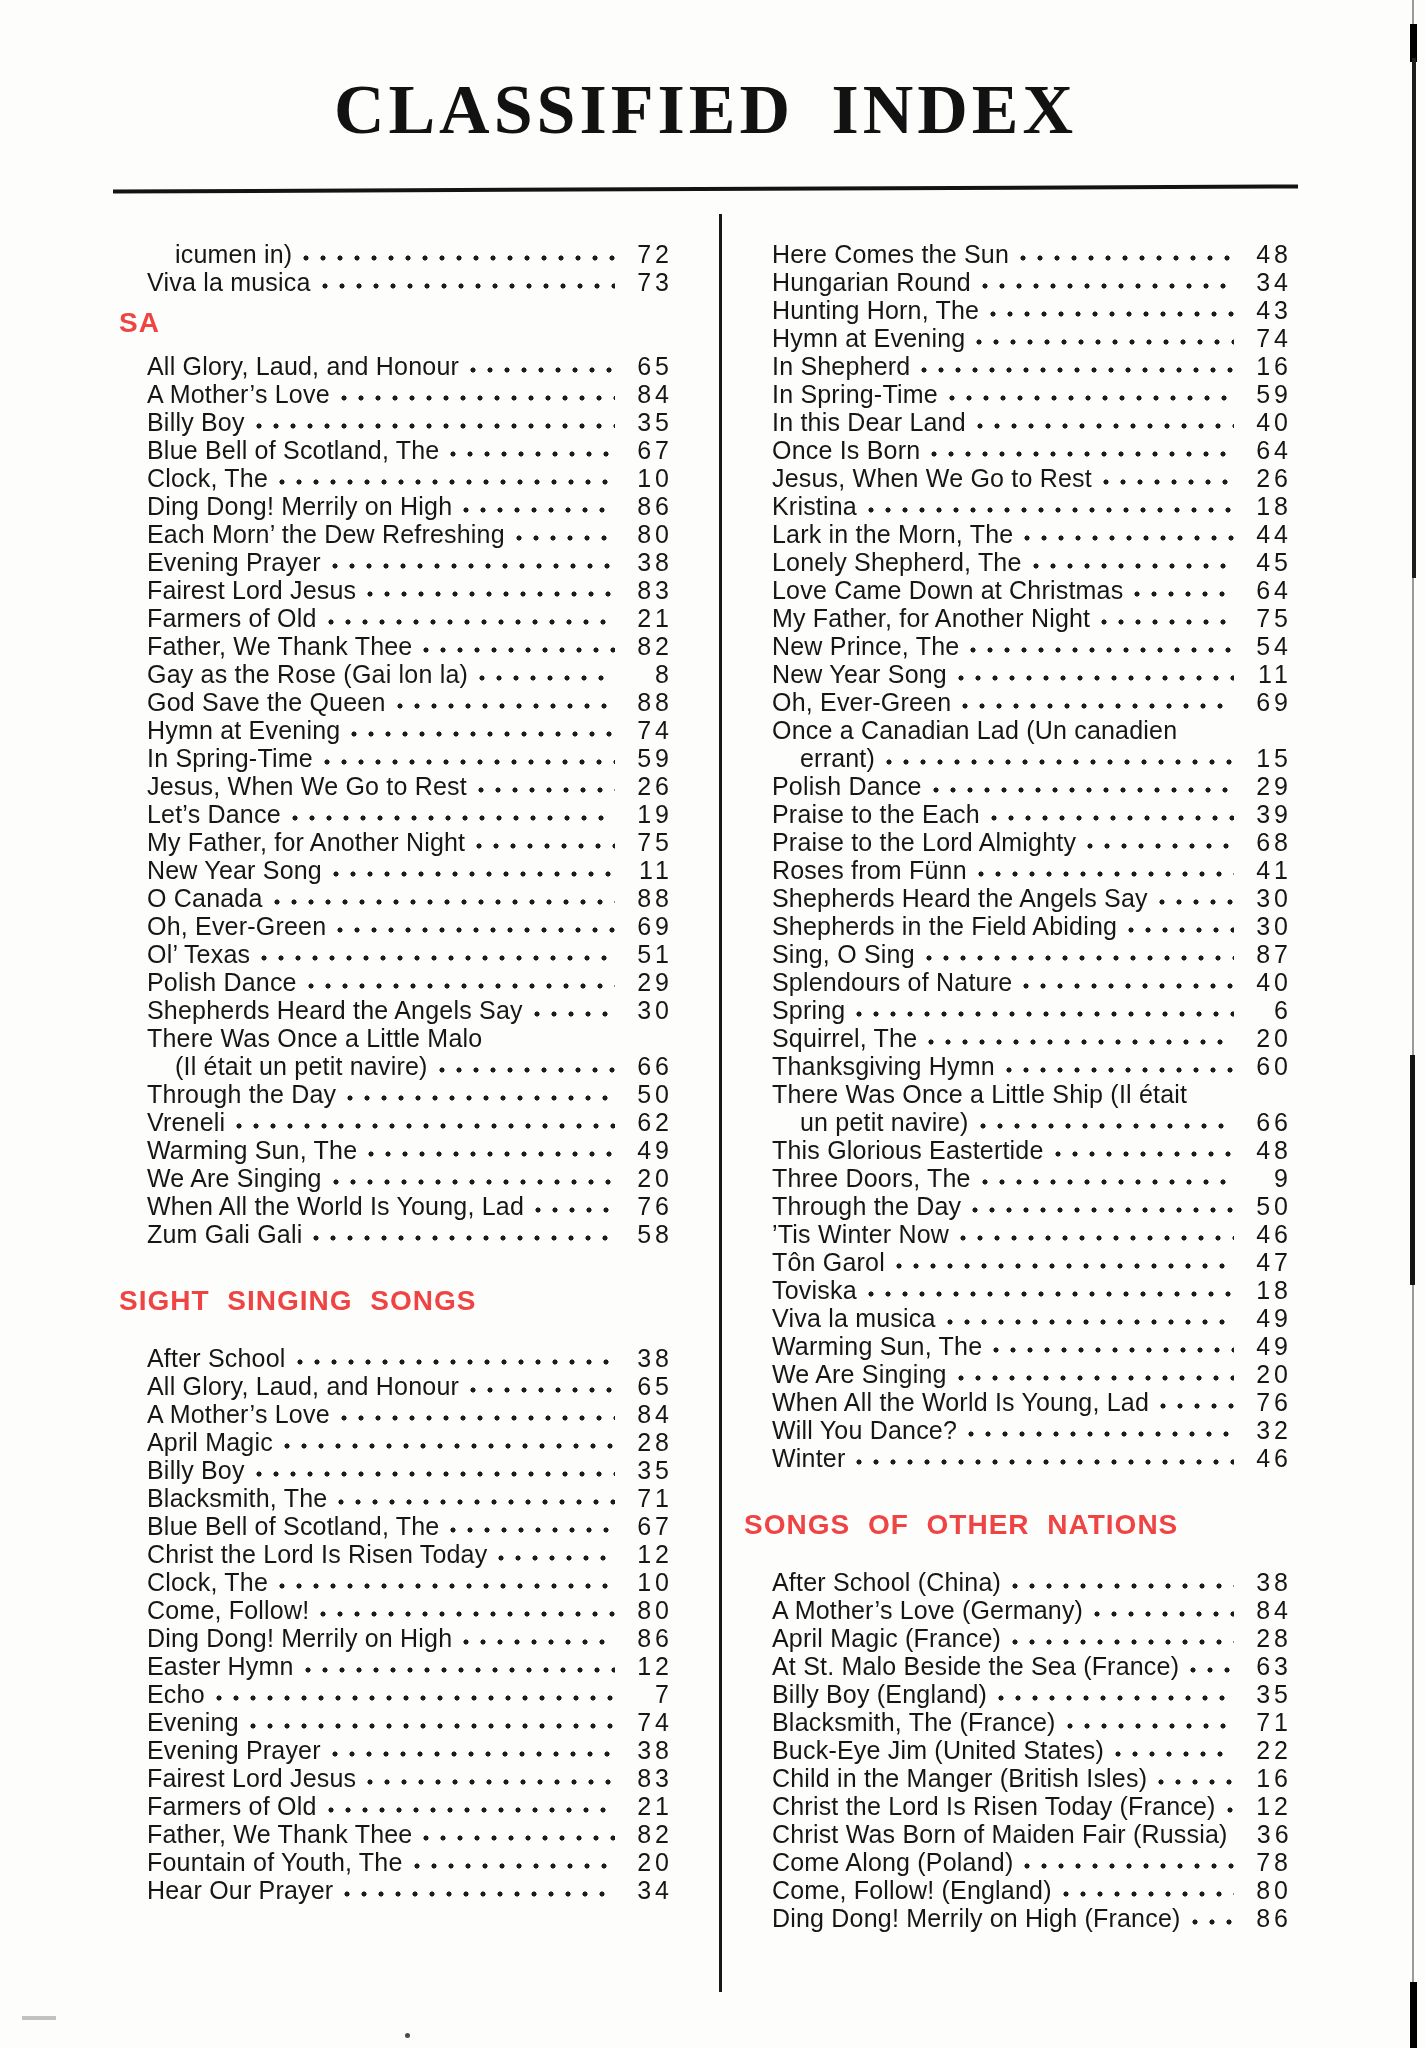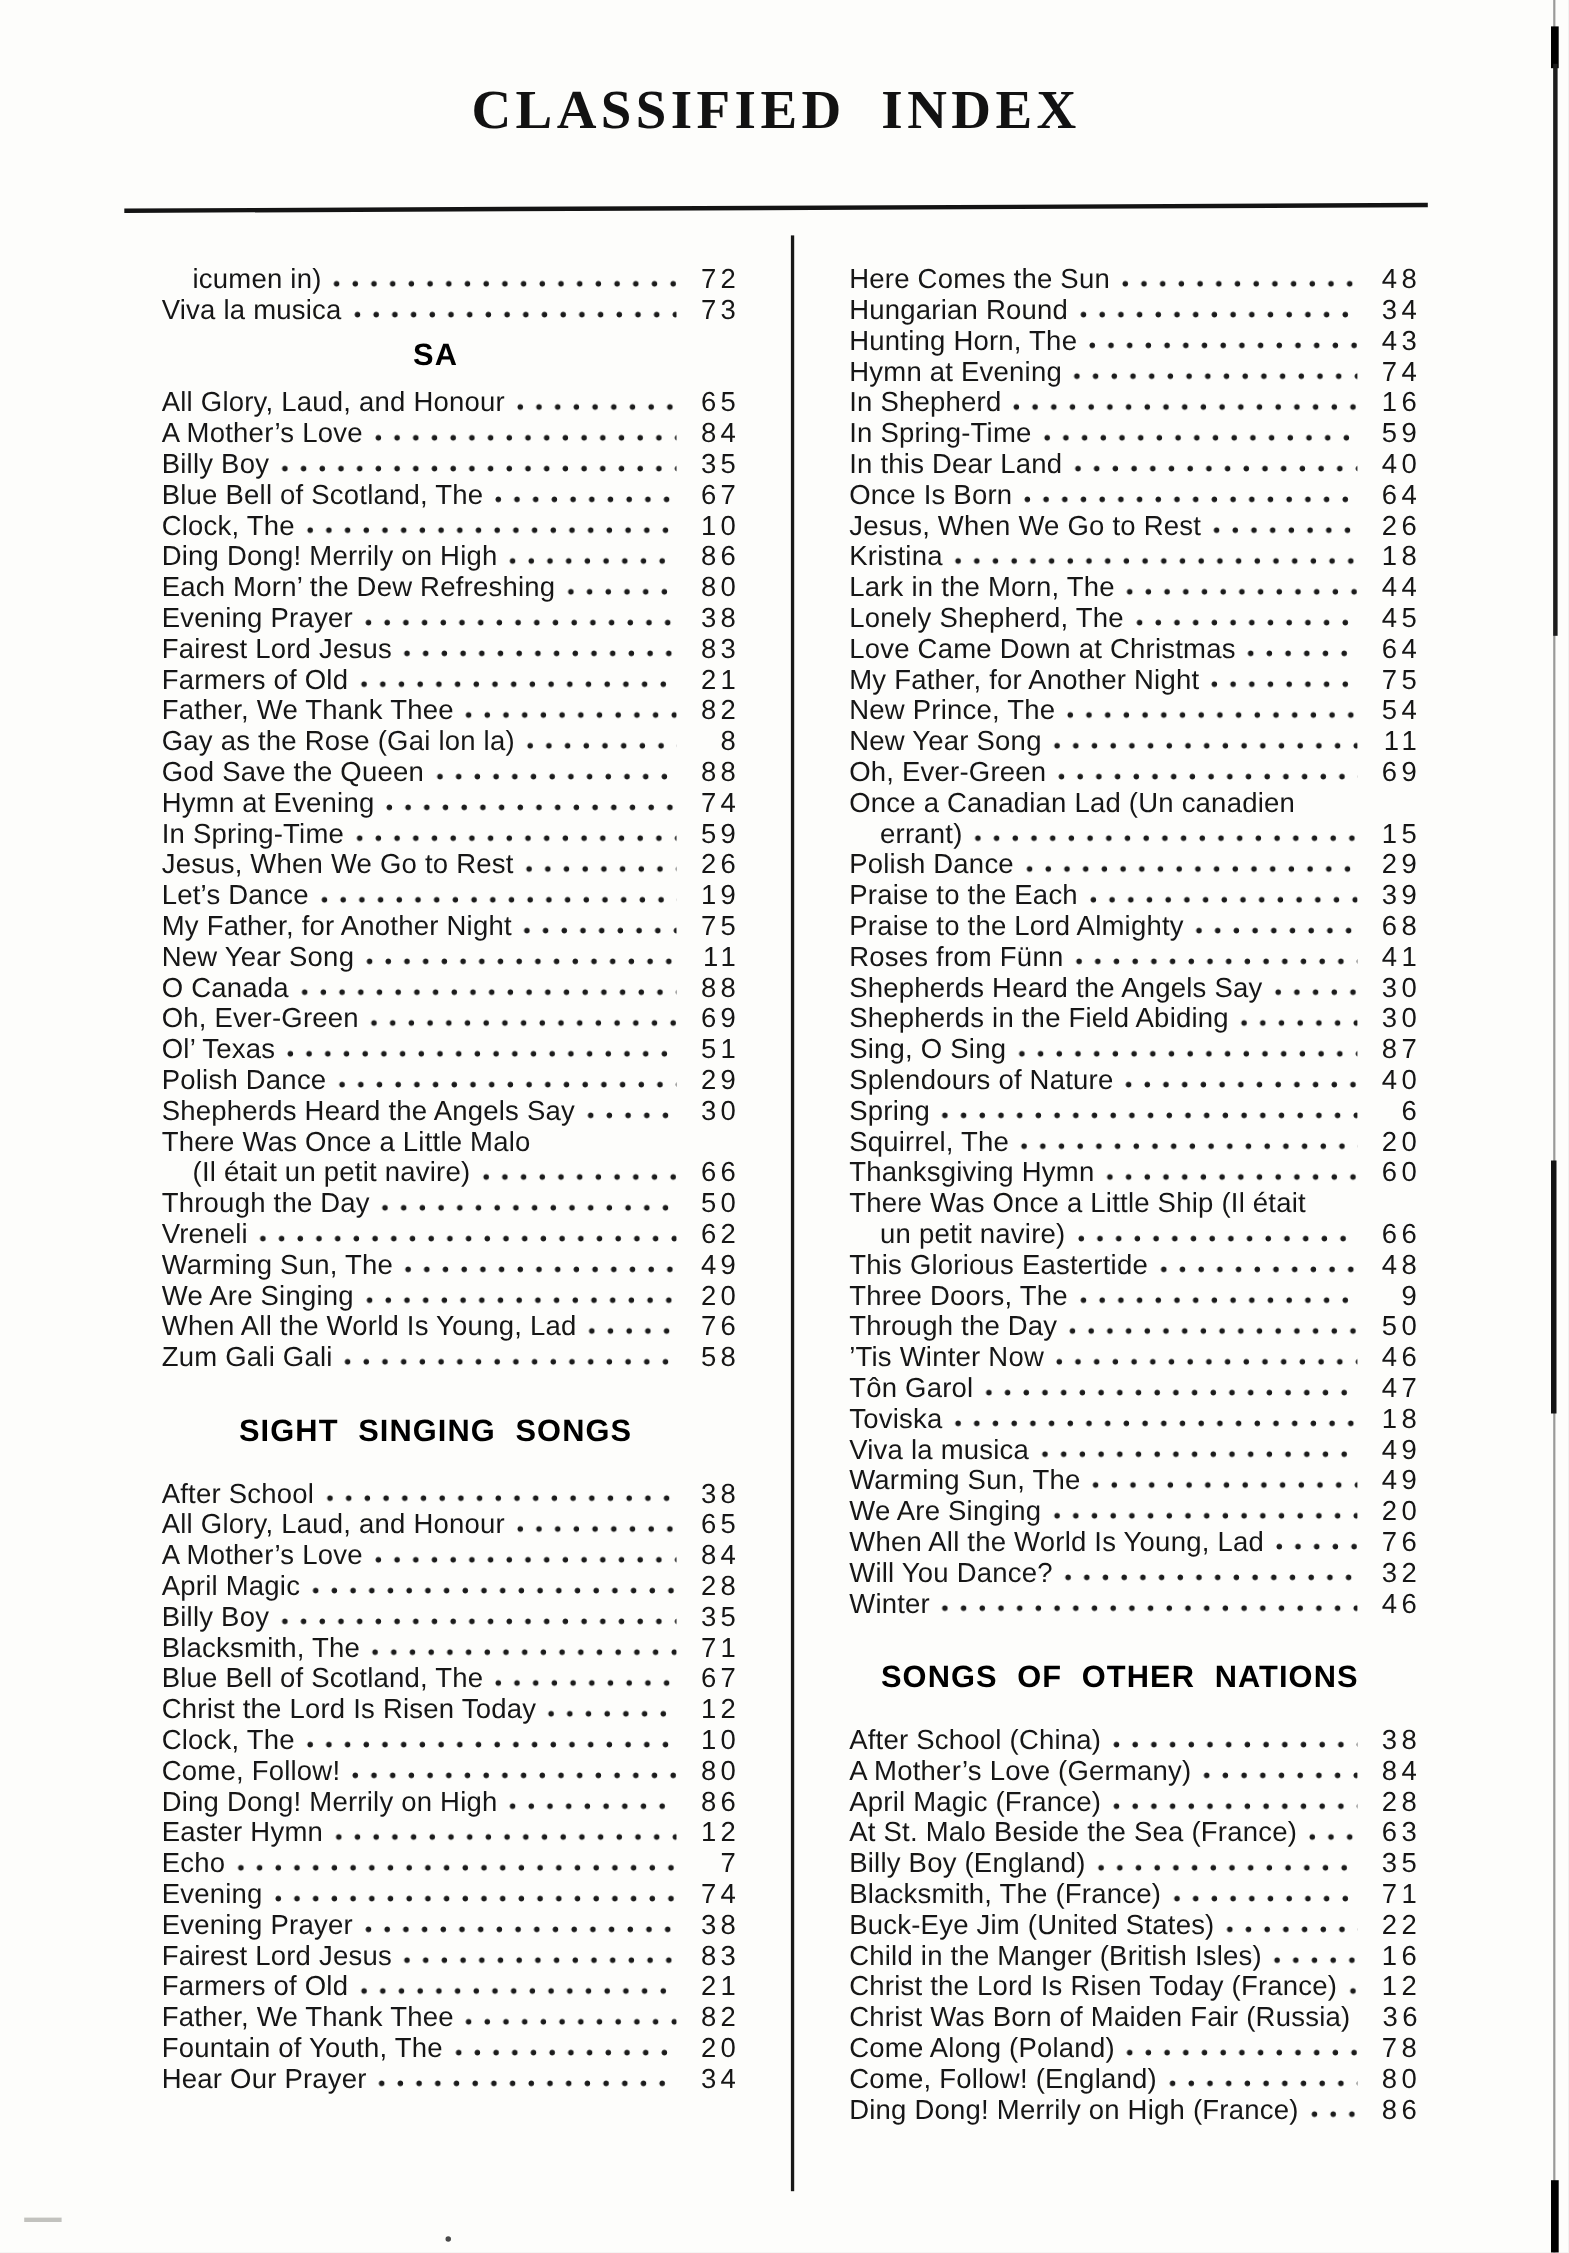--- a/index.html
+++ b/index.html
@@ -11,21 +11,21 @@
     overflow: hidden;
     font-family: "Liberation Sans", "DejaVu Sans", sans-serif;
     color: #161616;
   }
   #page-title {
     position: absolute;
     top: 70px; left: 113px; width: 1185px;
     text-align: center;
     font-family: "Liberation Serif", "DejaVu Serif", serif;
     font-weight: bold;
-    font-size: 50px;
+    font-size: 70px;
     letter-spacing: 4px;
     word-spacing: 16px;
     color: #121212;
   }
   #title-rule {
     position: absolute;
     left: 113px; top: 187px; width: 1185px; height: 4px;
     background: #141414;
     transform: rotate(-0.25deg);
   }
@@ -38,22 +38,21 @@
   #left-column  { left: 147px; width: 526px; }
   #right-column { left: 772px; width: 520px; }
 
   .section-heading {
     font-weight: bold;
     font-size: 28px;
     line-height: 30px;
     letter-spacing: 1px;
     word-spacing: 9px;
     margin: 38px 0 28px -28px;
-    color: #000000;
-    text-align: center;
+    color: #ef4444;
   }
   #left-column .section:nth-child(2) .section-heading {
     margin-top: 12px;
     margin-bottom: 14px;
   }
   .entry-row {
     display: flex;
     align-items: flex-end;
     font-size: 25px;
     line-height: 28px;

